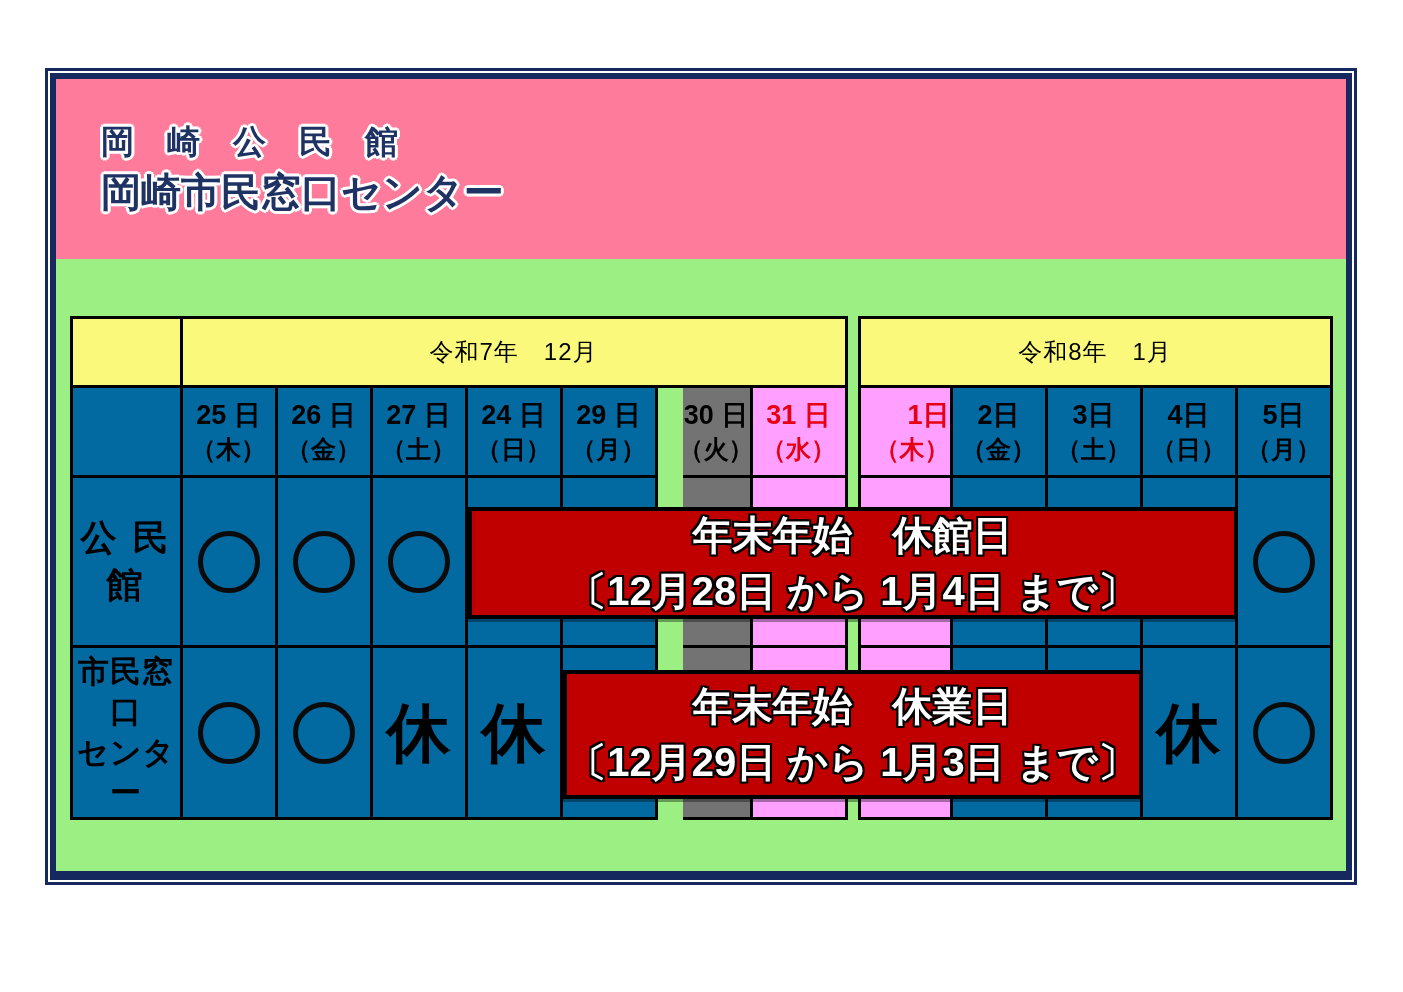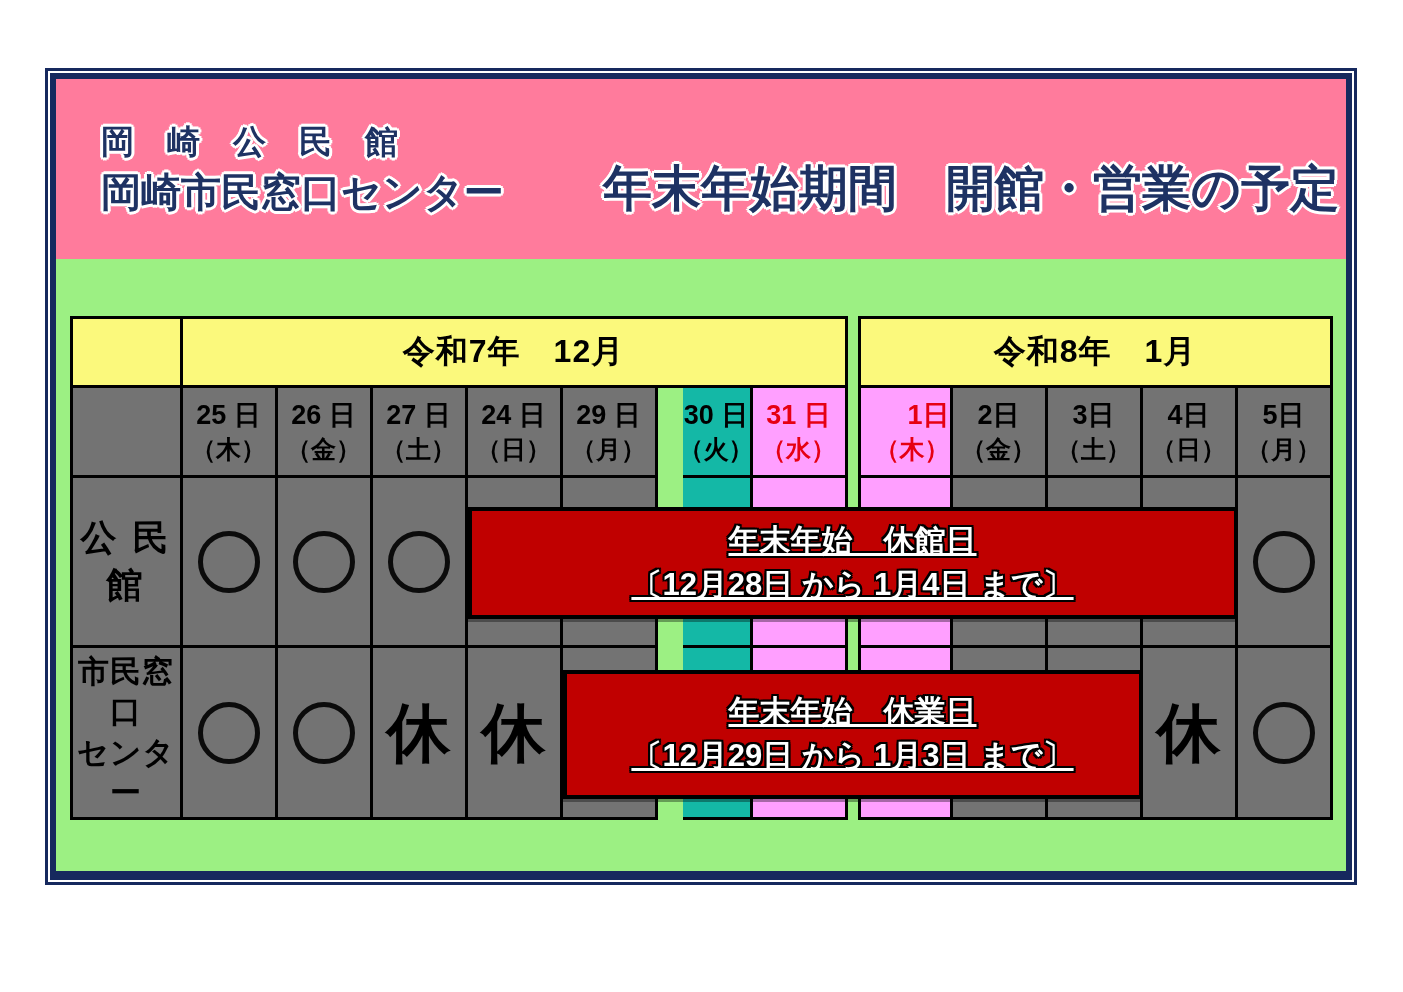--- a/index.html
+++ b/index.html
@@ -24,55 +24,54 @@
   .outline-black{text-shadow:2px 0 0 #000,-2px 0 0 #000,0 2px 0 #000,0 -2px 0 #000,
     2px 2px 0 #000,-2px 2px 0 #000,2px -2px 0 #000,-2px -2px 0 #000;}
 
   
   .flyer-body{background:#9cf083;flex:1;padding-top:57px;box-sizing:border-box;}
 
   
   .schedule-grid{display:grid;width:1263px;margin:0 auto;position:relative;
     grid-template-columns:113px repeat(7,95px) 10px repeat(5,95px);
     grid-template-rows:72px 90px 170px 172px;}
-  .cell{background:#737373;border-right:3px solid #000;border-bottom:3px solid #000;
+  .cell{background:#0369a1;border-right:3px solid #000;border-bottom:3px solid #000;
     box-sizing:border-box;display:flex;flex-direction:column;align-items:center;justify-content:center;}
   .row-top{border-top:3px solid #000;}
   .first-col{border-left:3px solid #000;}
   .after-gap{border-left:3px solid #000;}
   .gap{background:transparent;border:none;}
   .yellow{background:#fbf97c;}
-  .blue{background:#14b8a6;margin-left:25px;}
+  .blue{background:#737373;margin-left:25px;}
   .pinkcol{background:#ff9fff;}
-  .mh{font-size:32px;font-weight:bold;color:#000;letter-spacing:1px;}
+  .mh{font-size:24px;font-weight:normal;color:#000;letter-spacing:1px;}
   .date-line{font-size:27px;font-weight:bold;line-height:1.3;color:#000;}
   .dow-line{font-size:25px;font-weight:bold;line-height:1.3;color:#000;}
   .red-text .date-line,.red-text .dow-line{color:#e60012;}
   .row-label{font-size:36px;font-weight:bold;color:#000;letter-spacing:3px;line-height:1.3;text-align:center;}
   .row-label.two-line{font-size:31px;letter-spacing:1px;}
   .circle{width:52px;height:52px;border:5px solid #0b0b0b;border-radius:50%;background:transparent;}
   .closed-glyph{font-size:64px;font-weight:bold;color:#000;line-height:1;}
   .banner{z-index:2;align-self:center;background:#c00000;border:4px solid #000;
     box-sizing:border-box;display:flex;flex-direction:column;align-items:center;justify-content:center;
     gap:4px;box-shadow:0 3px 0 rgba(0,0,0,0.35);}
-  .banner-line{color:#ffffff;font-size:31px;font-weight:bold;white-space:nowrap;line-height:1.3;text-decoration:underline;}
+  .banner-line{color:#ffffff;font-size:40px;font-weight:bold;white-space:nowrap;line-height:1.3;}
 </style>
 </head>
 <body>
 
 <div class="page">
   <div class="flyer-outer">
     <div class="flyer-inner">
 
       <div class="flyer-header">
         <div class="org-block">
           <div class="org-line1 outline-white">岡　崎　公　民　館</div>
           <div class="org-line2 outline-white">岡崎市民窓口センター</div>
         </div>
-        <div class="main-title outline-white">年末年始期間　開館・営業の予定</div>
       </div>
 
       <div class="flyer-body">
         <div class="schedule-grid" id="schedule-grid">
             <div class="cell yellow row-top first-col" style="grid-area: 1 / 1;"></div>
             <div class="cell yellow row-top mh" style="grid-area: 1 / 2 / auto / 9;">令和7年　12月</div>
             <div class="gap" style="grid-area: 1 / 9;"></div>
             <div class="cell yellow row-top after-gap mh" style="grid-area: 1 / 10 / auto / 15;">令和8年　1月</div>
             <div class="cell first-col" style="grid-area: 2 / 1;"></div>
             <div class="cell" style="grid-area: 2 / 2;">

